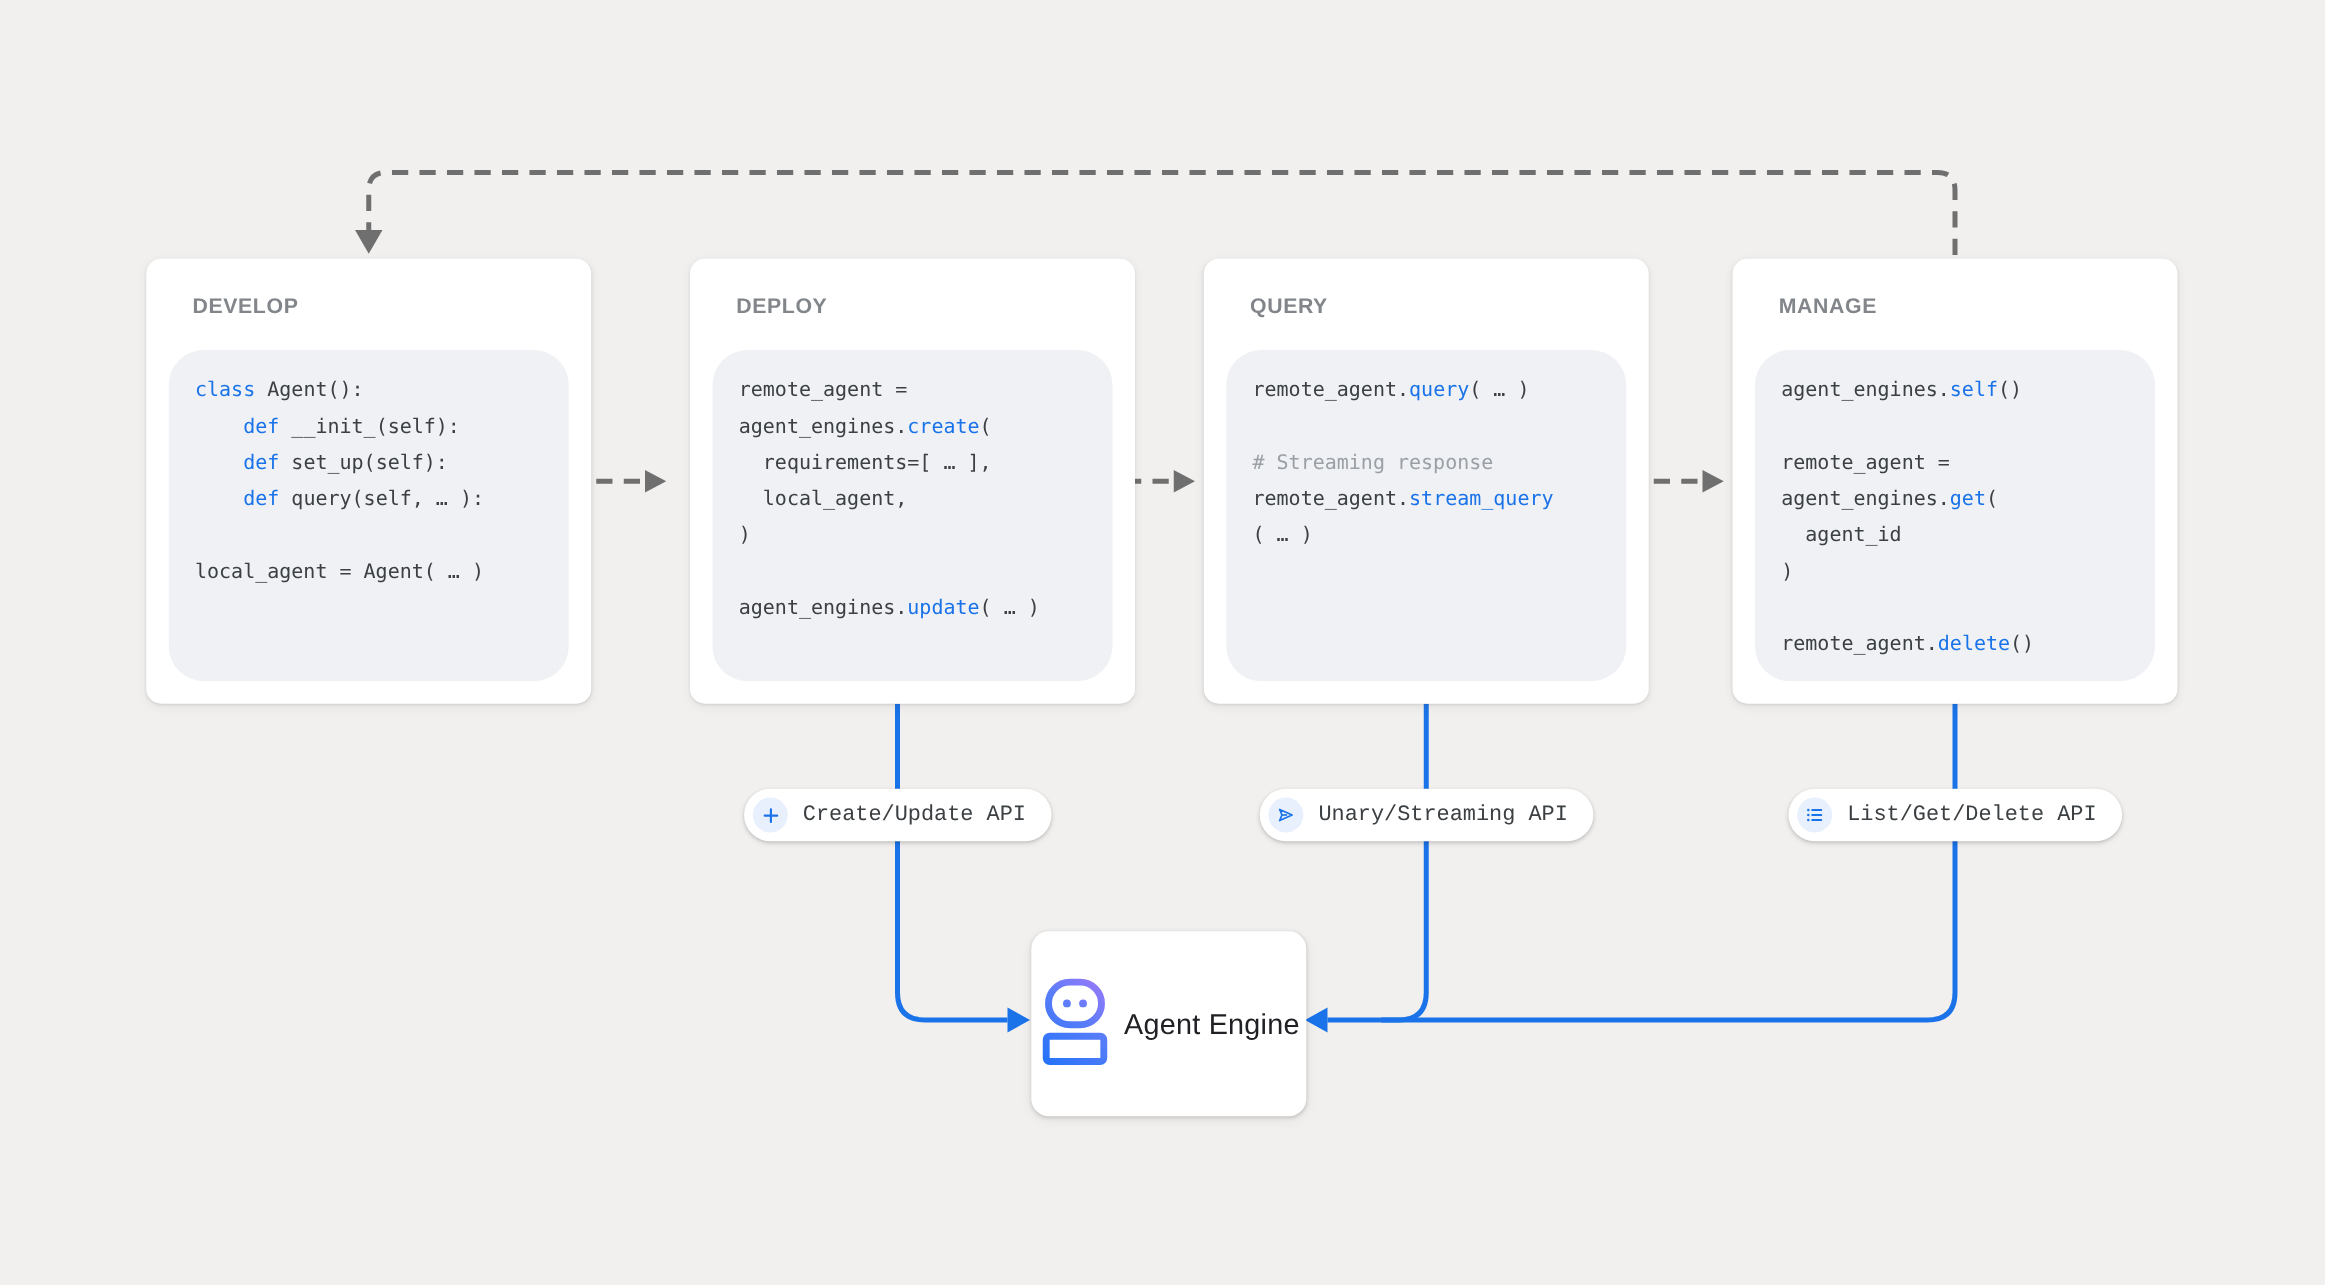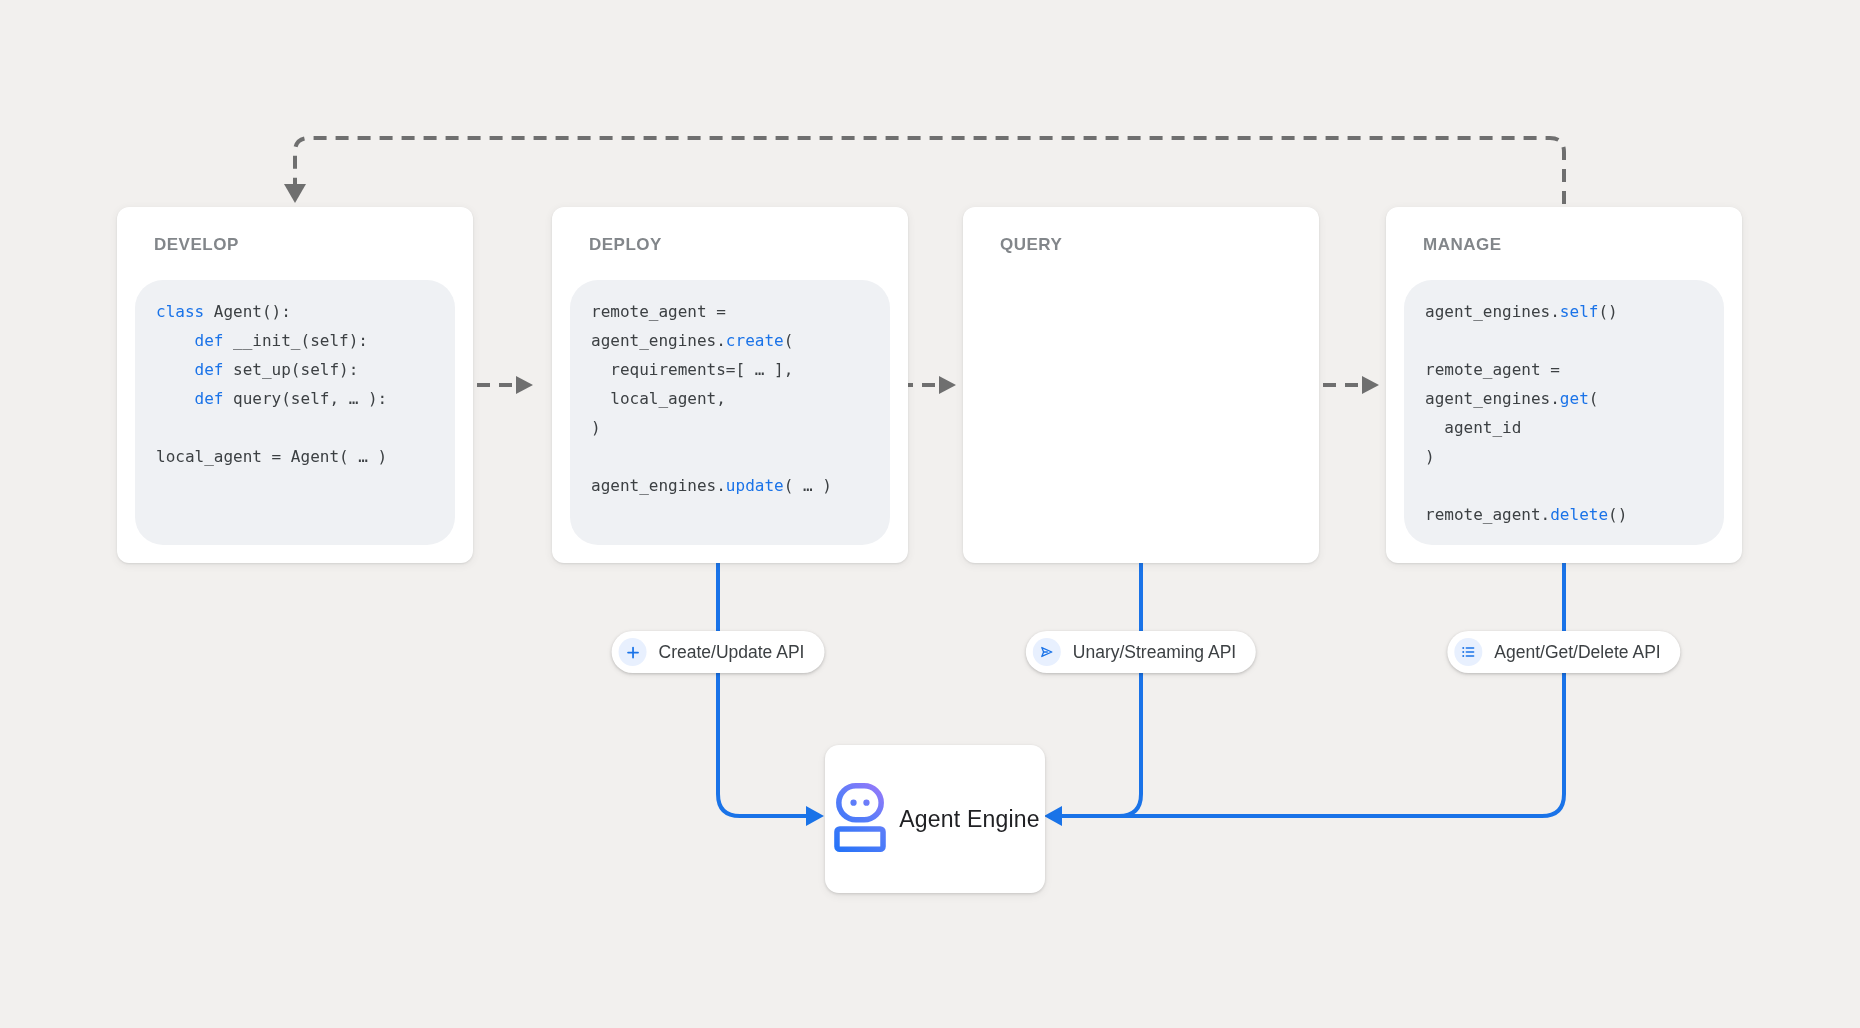--- a/index.html
+++ b/index.html
@@ -41,20 +41,21 @@
   .seg-kw{color:var(--kw);}
   .seg-cm{color:var(--cm);}
 
   .badge{
     position:absolute; top:631px; height:42px; z-index:3;
     transform:translateX(-50%);
     display:inline-flex; align-items:center; gap:12px;
     background:#fff; border-radius:21px; padding:0 20px 0 7px;
     box-shadow:0 1px 3px rgba(0,0,0,.18), 0 2px 6px rgba(0,0,0,.07);
     white-space:nowrap;
+    font-family:Liberation Mono, monospace;
   }
   .badge-icon{
     width:28px; height:28px; border-radius:50%; background:var(--iconbg);
     display:flex; align-items:center; justify-content:center; flex:0 0 auto;
   }
   .badge-label{font-size:17.5px; font-weight:500; color:var(--code);}
 
   .engine{
     position:absolute; left:825px; top:745px; width:220px; height:148px;
     background:#fff; border-radius:14px; z-index:3;
@@ -106,20 +107,27 @@
       <div class="code-line"><span class="seg-df">  requirements=[ … ],</span></div>
       <div class="code-line"><span class="seg-df">  local_agent,</span></div>
       <div class="code-line"><span class="seg-df">)</span></div>
       <div class="code-line">&nbsp;</div>
       <div class="code-line"><span class="seg-df">agent_engines.</span><span class="seg-kw">update</span><span class="seg-df">( … )</span></div>
     </div>
 </div>
 
 <div class="card" style="left:963px">
   <div class="card-title">QUERY</div>
+  <div class="code-block">
+      <div class="code-line"><span class="seg-df">remote_agent.</span><span class="seg-kw">query</span><span class="seg-df">( … )</span></div>
+      <div class="code-line">&nbsp;</div>
+      <div class="code-line"><span class="seg-cm"># Streaming response</span></div>
+      <div class="code-line"><span class="seg-df">remote_agent.</span><span class="seg-kw">stream_query</span></div>
+      <div class="code-line"><span class="seg-df">( … )</span></div>
+    </div>
 </div>
 
 <div class="card" style="left:1386px">
   <div class="card-title">MANAGE</div>
   <div class="code-block">
       <div class="code-line"><span class="seg-df">agent_engines.</span><span class="seg-kw">self</span><span class="seg-df">()</span></div>
       <div class="code-line">&nbsp;</div>
       <div class="code-line"><span class="seg-df">remote_agent =</span></div>
       <div class="code-line"><span class="seg-df">agent_engines.</span><span class="seg-kw">get</span><span class="seg-df">(</span></div>
       <div class="code-line"><span class="seg-df">  agent_id</span></div>
@@ -156,21 +164,21 @@
         <line x1="9" y1="12" x2="20" y2="12"></line>
         <line x1="9" y1="18" x2="20" y2="18"></line>
       </g>
       <g fill="#1a73e8">
         <circle cx="4.4" cy="6" r="1.5"></circle>
         <circle cx="4.4" cy="12" r="1.5"></circle>
         <circle cx="4.4" cy="18" r="1.5"></circle>
       </g>
     </svg>
   </span>
-  <span class="badge-label">Agent/Get/Delete API</span>
+  <span class="badge-label">List/Get/Delete API</span>
 </div>
 
 <div class="engine">
   <span>
     <svg width="60" height="70" viewBox="0 0 64 76">
       <defs>
         <linearGradient id="robogr" x1="0" y1="76" x2="64" y2="0" gradientUnits="userSpaceOnUse">
           <stop offset="0" stop-color="#1f72f8"></stop>
           <stop offset="0.55" stop-color="#597df9"></stop>
           <stop offset="1" stop-color="#a678fa"></stop>

